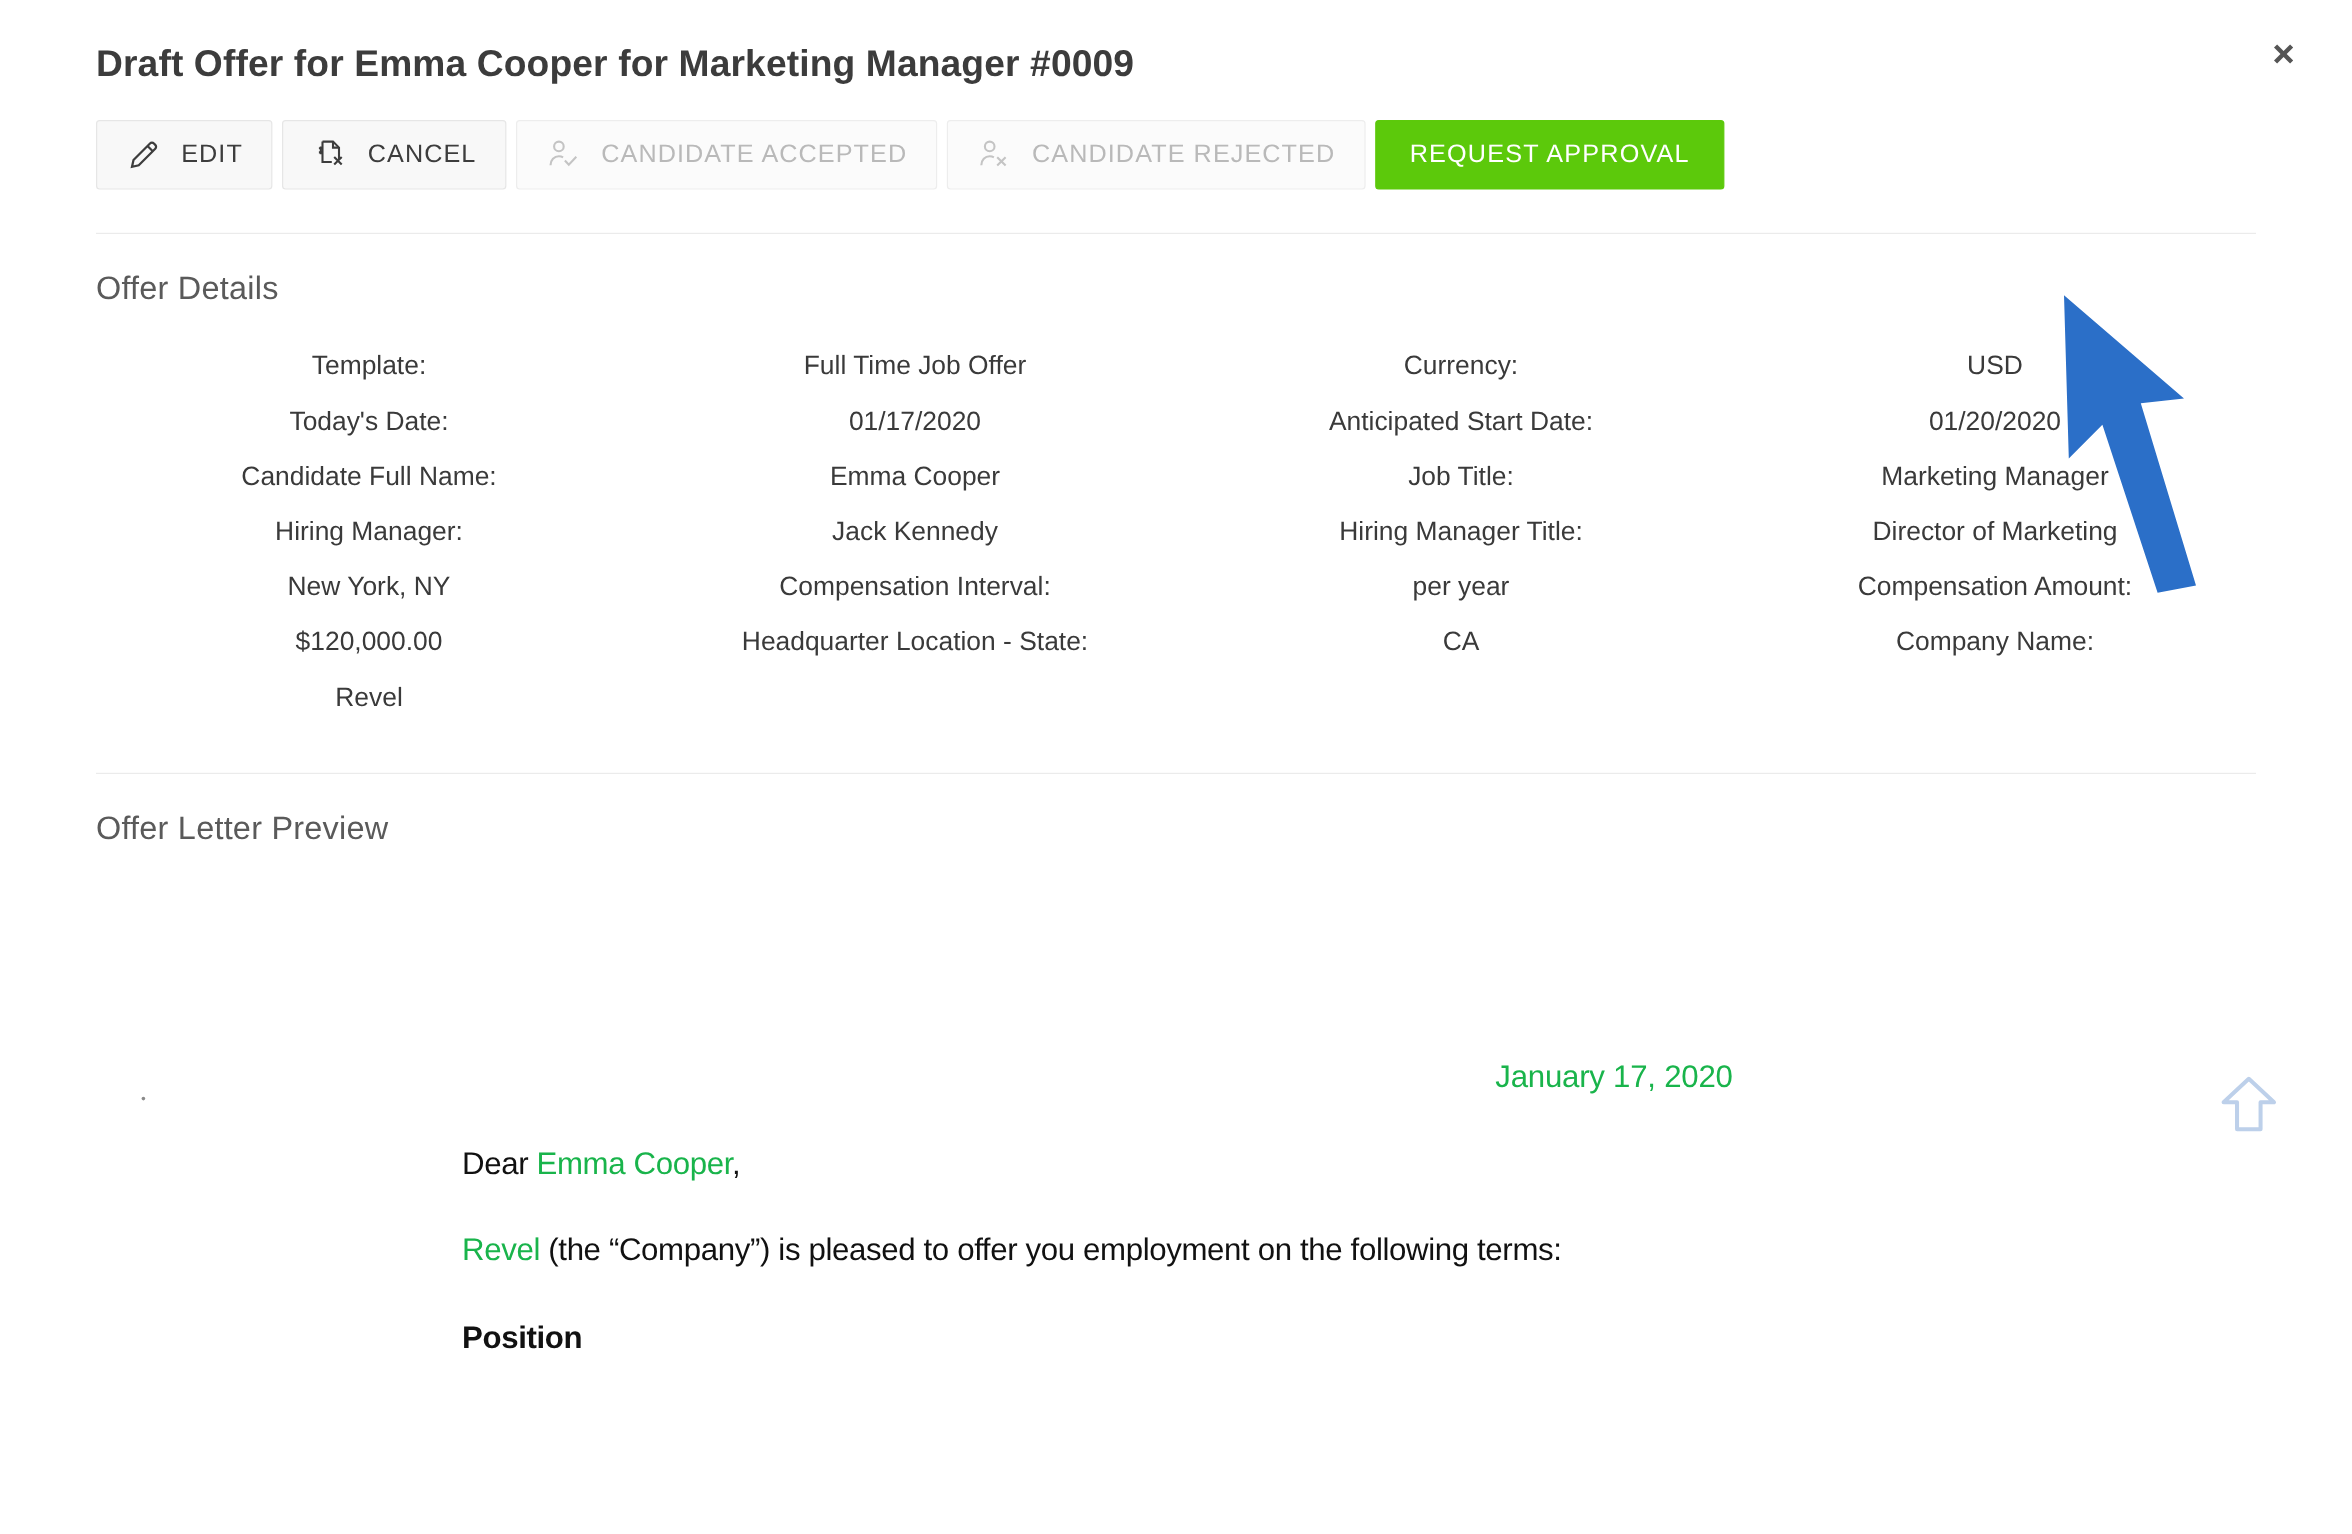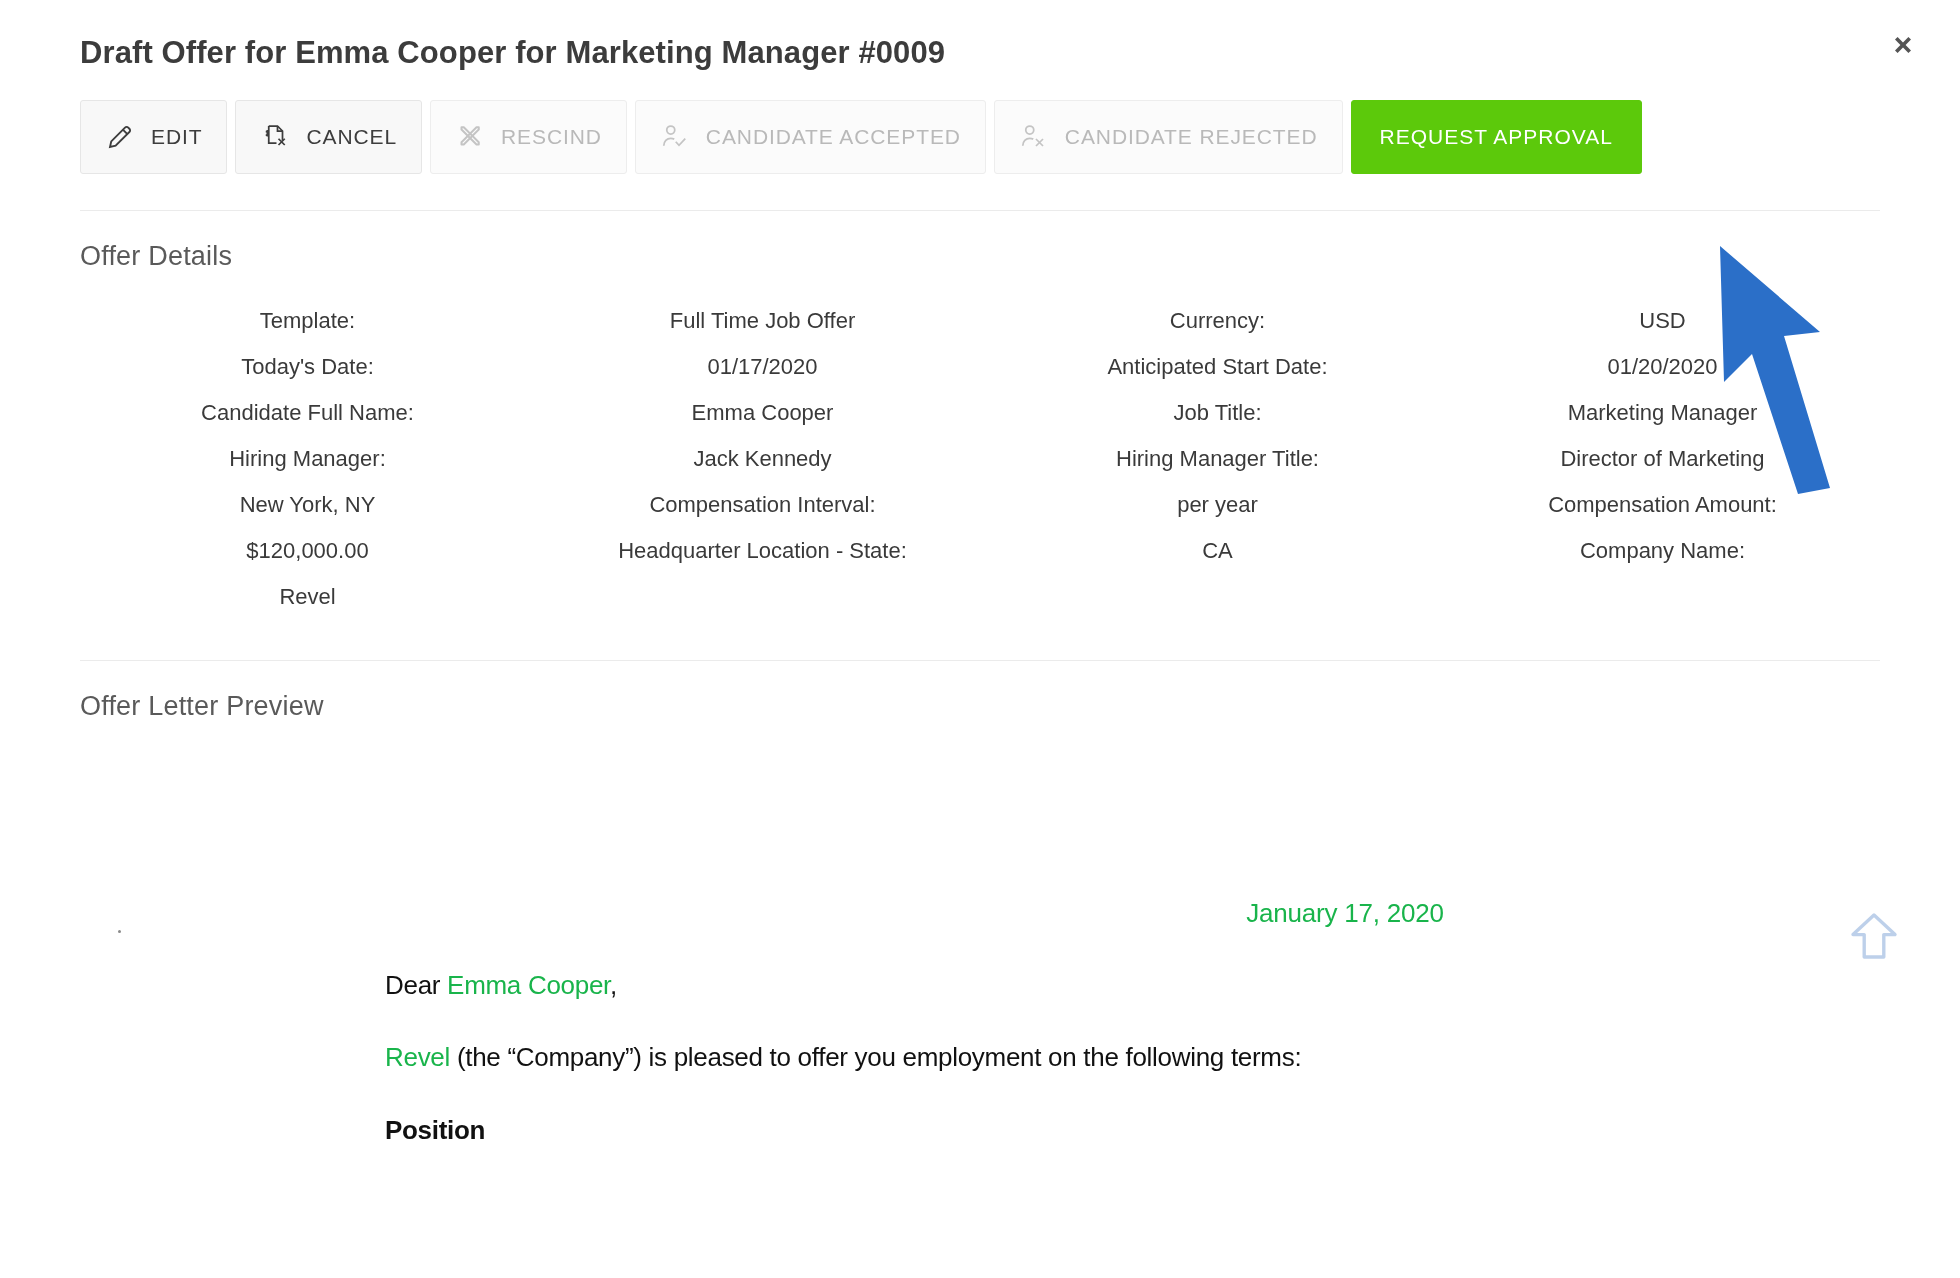--- a/index.html
+++ b/index.html
@@ -63,21 +63,21 @@
     align-items: stretch;
     gap: 8px;
     padding: 0 80px;
     margin-top: 4px;
   }
   .tbtn {
     display: flex;
     align-items: center;
     justify-content: center;
     gap: 16px;
-    height: 74px;
+    height: 58px;
     padding: 0 24px;
     border: 1px solid #e6e6e6;
     border-radius: 3px;
     background: #f8f8f8;
     font-size: 21px;
     letter-spacing: 0.9px;
     color: #3d3d3d;
     cursor: pointer;
     white-space: nowrap;
     font-family: "Liberation Sans", sans-serif;
@@ -223,29 +223,20 @@
           <path d="M7 3.2h7l4 4v7.6"></path>
           <path d="M14 3.2v4h4"></path>
           <path d="M7 3.2v13.6h6.2"></path>
           <path d="M4.6 7.6h2.6M4.6 10.4h2.6M5.9 6.4v5.2"></path>
           <path d="M14.8 13.4l5 5M19.8 13.4l-5 5"></path>
         </svg>
       </span>
       <span>CANCEL</span>
     </button>
 
-    <button class="tbtn disabled">
-      <span class="ic">
-        <svg width="30" height="30" viewBox="0 0 24 24" fill="none" stroke="#c4c4c4" stroke-width="1.6" stroke-linejoin="round">
-          <path d="M5.2 4.2 L7 4.2 L19 16.2 L19 18 L17.2 18 L5.2 6 Z"></path>
-          <path d="M19 4.2 L17.2 4.2 L5.2 16.2 L5.2 18 L7 18 L19 6 Z"></path>
-        </svg>
-      </span>
-      <span>RESCIND</span>
-    </button>
 
     <button class="tbtn disabled">
       <span class="ic">
         <svg width="30" height="30" viewBox="0 0 24 24" fill="none" stroke="#c4c4c4" stroke-width="1.4">
           <circle cx="8.6" cy="6.4" r="3.2"></circle>
           <path d="M3 19c0-3.6 2.5-6 5.6-6 1 0 2 .25 2.8.7"></path>
           <path d="M12.6 15.8l2.6 2.8 5-5.3"></path>
         </svg>
       </span>
       <span>CANDIDATE ACCEPTED</span>

